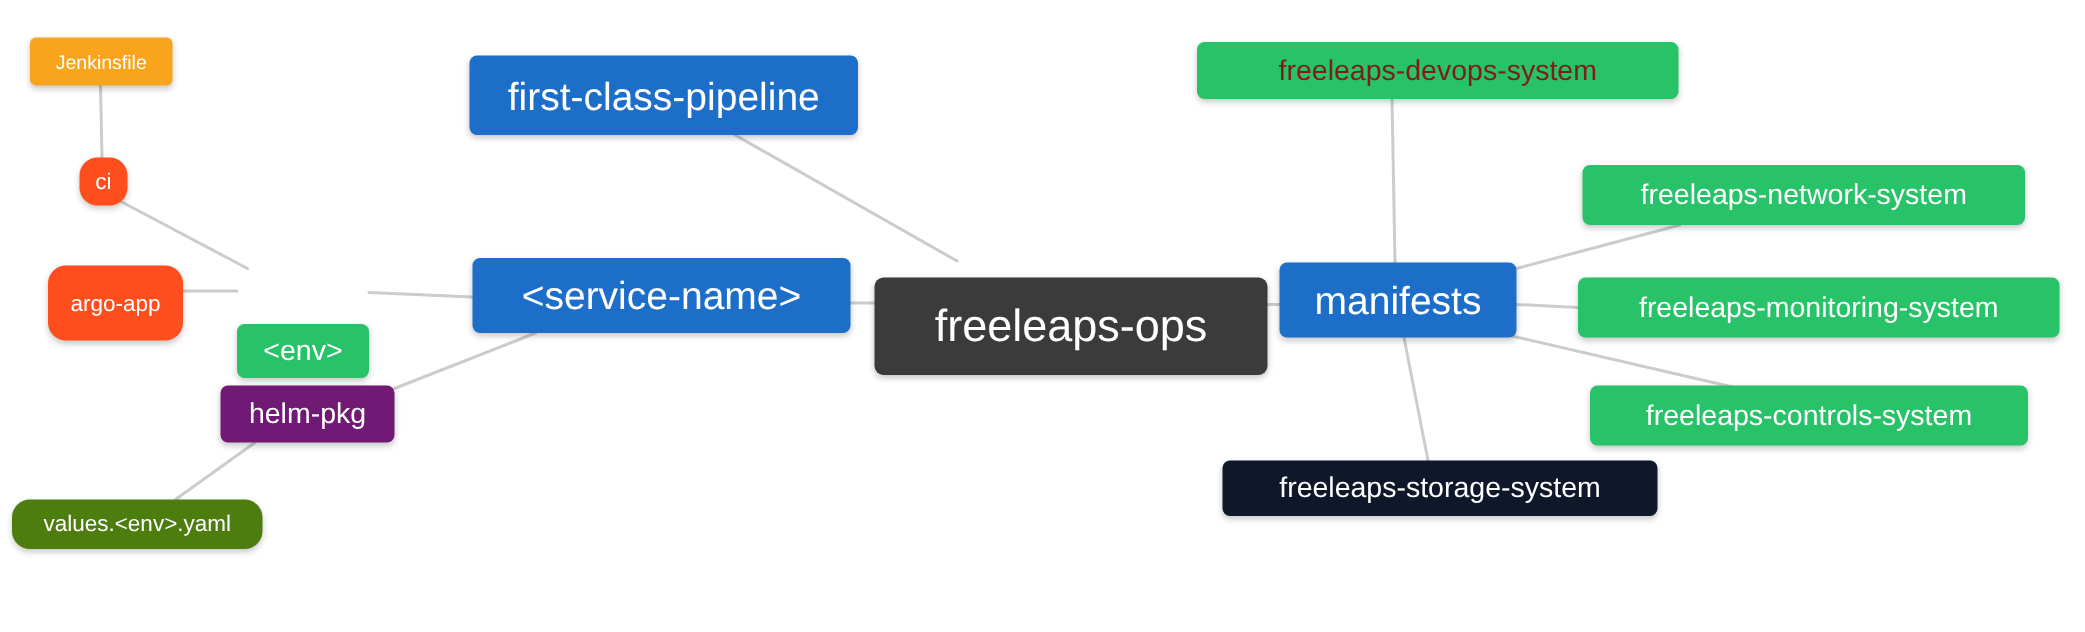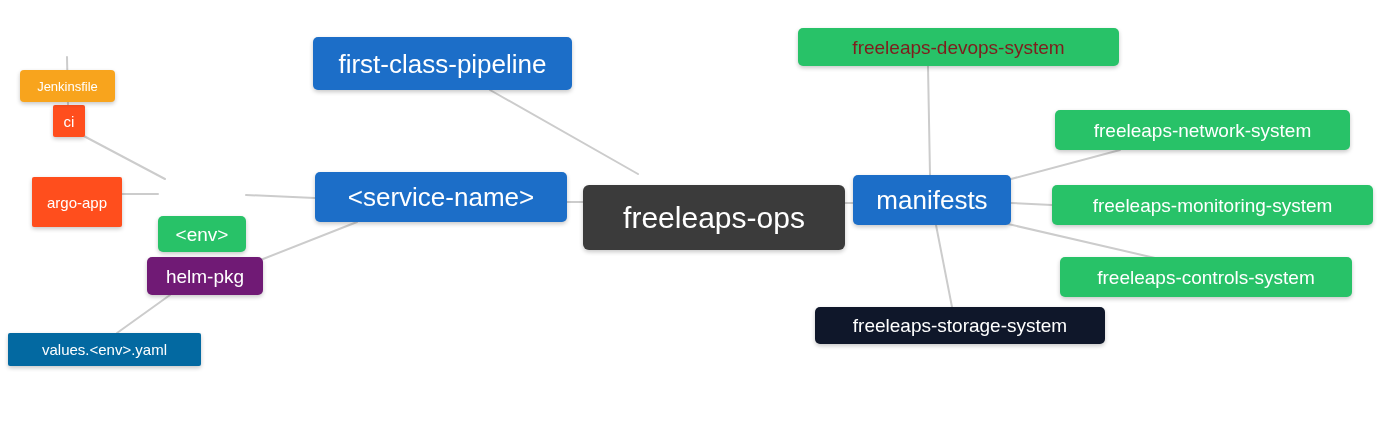--- a/index.html
+++ b/index.html
@@ -30,21 +30,21 @@
     color: #ffffff;
     white-space: nowrap;
     border-radius: 5px;
     box-shadow: 0 2px 4px rgba(0,0,0,0.22);
     cursor: pointer;
     user-select: none;
     line-height: 1;
   }
   .node.root { border-radius: 6px; margin-top: 12px; }
   .node.l4   { border-radius: 4px; }
-  .node.l3   { border-radius: 2px; }
+  .node.l3   { border-radius: 12px; }
 </style>
 </head>
 <body>
 
 <div class="stage" style="background: rgb(255, 255, 255); width: 1390px; height: 421px;">
   <svg class="edges" id="edge-layer" viewBox="0 0 1390 421">
       <line x1="67" y1="57" x2="68" y2="105" stroke="#cccccc" stroke-width="2" stroke-linecap="round"></line>
       <line x1="80" y1="134" x2="165" y2="179" stroke="#cccccc" stroke-width="2" stroke-linecap="round"></line>
       <line x1="122" y1="194" x2="158" y2="194" stroke="#cccccc" stroke-width="2" stroke-linecap="round"></line>
       <line x1="246" y1="195" x2="315" y2="198" stroke="#cccccc" stroke-width="2" stroke-linecap="round"></line>
@@ -61,21 +61,21 @@
     </svg>
   <div id="node-layer">
       <div class="node root" style="left: 583px; top: 173px; width: 262px; height: 65px; font-size: 30px; background: rgb(59, 59, 59); color: rgb(255, 255, 255);">freeleaps-ops</div>
       <div class="node l1" style="left: 313px; top: 37px; width: 259px; height: 53px; font-size: 26px; background: rgb(28, 110, 200); color: rgb(255, 255, 255);">first-class-pipeline</div>
       <div class="node l1" style="left: 315px; top: 172px; width: 252px; height: 50px; font-size: 26px; background: rgb(28, 110, 200); color: rgb(255, 255, 255);">&lt;service-name&gt;</div>
       <div class="node l1" style="left: 853px; top: 175px; width: 158px; height: 50px; font-size: 26px; background: rgb(28, 110, 200); color: rgb(255, 255, 255);">manifests</div>
       <div class="node l2" style="left: 158px; top: 177px; width: 88px; height: 36px; font-size: 19px; background: rgb(40, 194, 104); color: rgb(255, 255, 255); margin-top: 39px;">&lt;env&gt;</div>
       <div class="node l2" style="left: 147px; top: 257px; width: 116px; height: 38px; font-size: 19px; background: #701a75; color: rgb(255, 255, 255);">helm-pkg</div>
       <div class="node l3" style="left: 53px; top: 105px; width: 32px; height: 32px; font-size: 15px; background: rgb(255, 78, 29); color: rgb(255, 255, 255);">ci</div>
       <div class="node l3" style="left: 32px; top: 177px; width: 90px; height: 50px; font-size: 15px; background: rgb(255, 78, 29); color: rgb(255, 255, 255);">argo-app</div>
-      <div class="node l3" style="left: 8px; top: 333px; width: 193px; height: 33px; font-size: 15px; background: #0369a1; color: rgb(255, 255, 255);">values.&lt;env&gt;.yaml</div>
-      <div class="node l4" style="left: 20px; top: 25px; width: 95px; height: 32px; font-size: 13px; background: rgb(248, 164, 29); color: rgb(255, 255, 255); margin-top: 45px;">Jenkinsfile</div>
+      <div class="node l3" style="left: 8px; top: 333px; width: 167px; height: 33px; font-size: 15px; background: #4d7c0f; color: rgb(255, 255, 255);">values.&lt;env&gt;.yaml</div>
+      <div class="node l4" style="left: 20px; top: 25px; width: 95px; height: 32px; font-size: 13px; background: rgb(248, 164, 29); color: rgb(255, 255, 255);">Jenkinsfile</div>
       <div class="node l2" style="left: 798px; top: 28px; width: 321px; height: 38px; font-size: 19px; background: rgb(40, 194, 104); color: #7f1d1d;">freeleaps-devops-system</div>
       <div class="node l2" style="left: 1055px; top: 110px; width: 295px; height: 40px; font-size: 19px; background: rgb(40, 194, 104); color: rgb(255, 255, 255);">freeleaps-network-system</div>
       <div class="node l2" style="left: 1052px; top: 185px; width: 321px; height: 40px; font-size: 19px; background: rgb(40, 194, 104); color: rgb(255, 255, 255);">freeleaps-monitoring-system</div>
       <div class="node l2" style="left: 1060px; top: 257px; width: 292px; height: 40px; font-size: 19px; background: rgb(40, 194, 104); color: rgb(255, 255, 255);">freeleaps-controls-system</div>
       <div class="node l2" style="left: 815px; top: 307px; width: 290px; height: 37px; font-size: 19px; background: #0f172a; color: rgb(255, 255, 255);">freeleaps-storage-system</div>
     </div>
 </div>
 
 </body></html>

